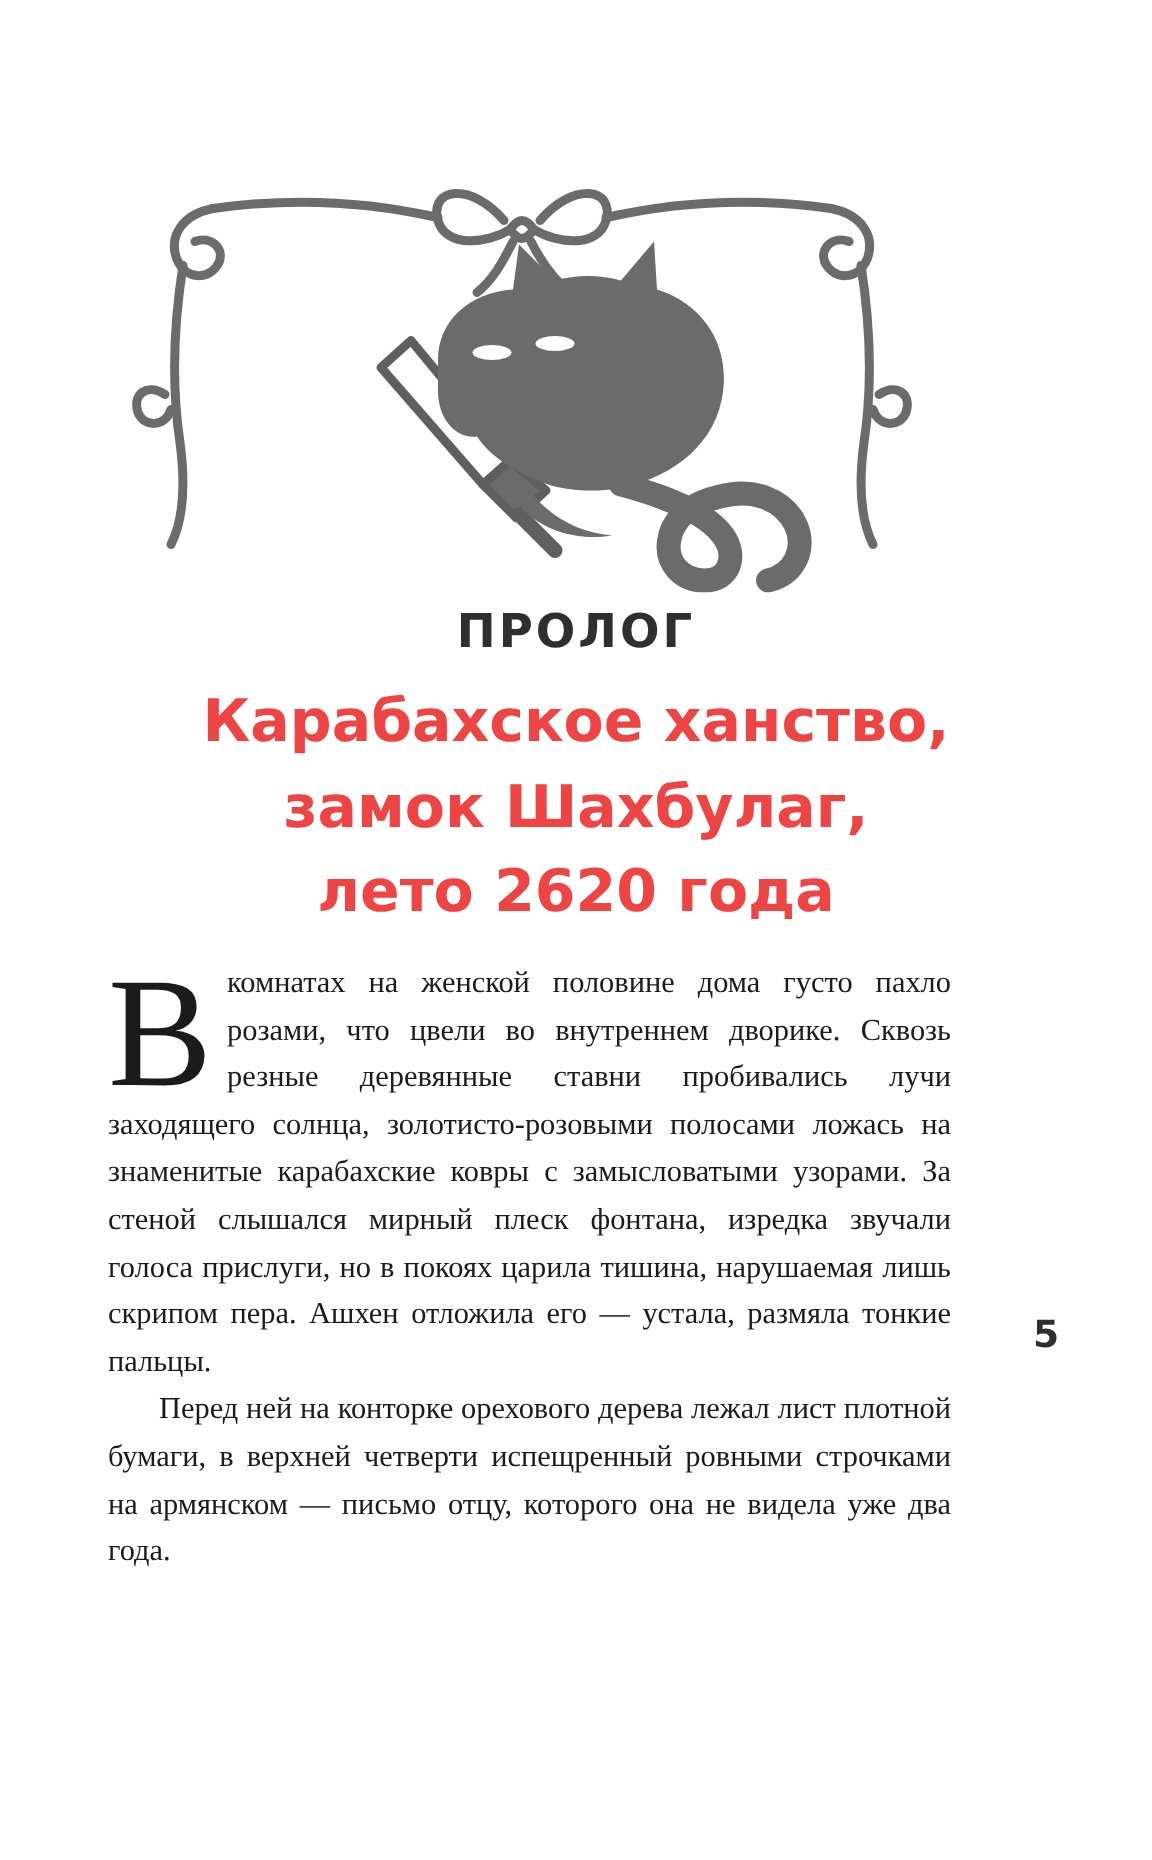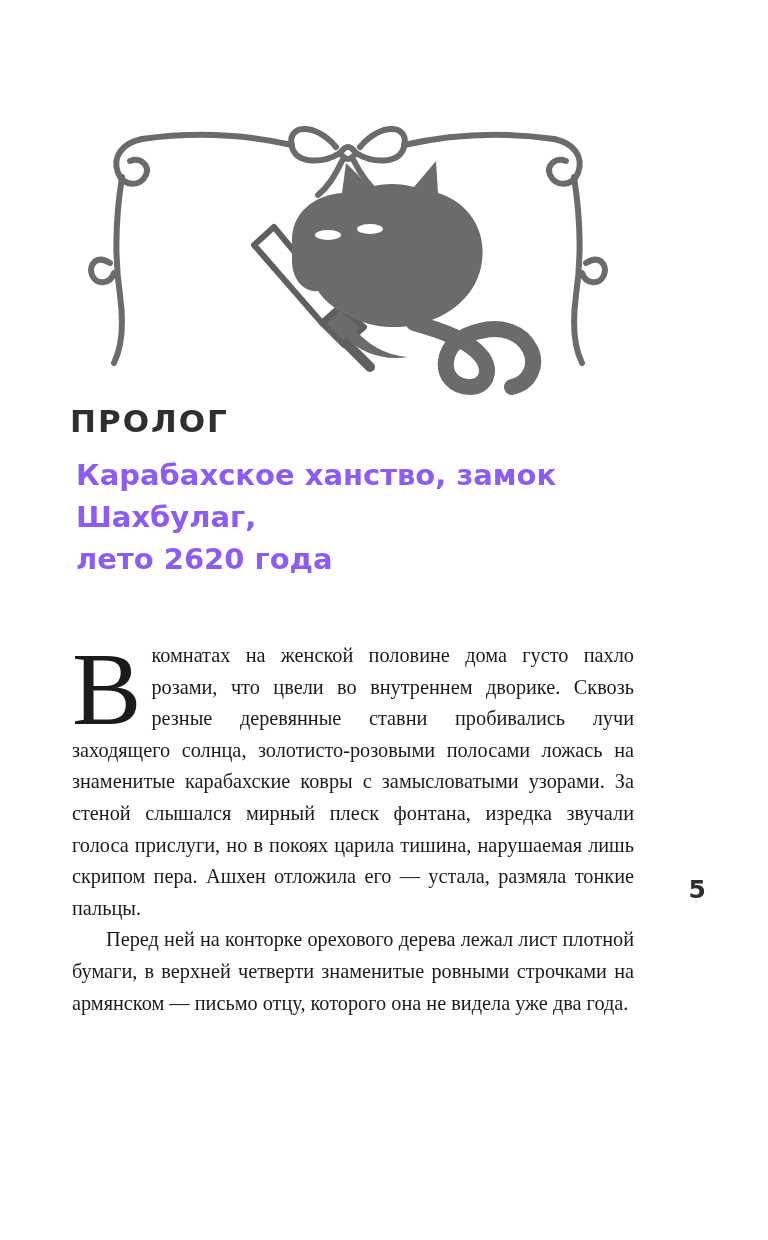--- a/index.html
+++ b/index.html
@@ -36,35 +36,36 @@
     width: 100%;
     height: 100%;
   }
 
   
   .heading-block {
     position: absolute;
     left: 70px;
     top: 404px;
     width: 628px;
+    text-align: center;
   }
   .prolog {
     font-family: "DejaVu Sans", sans-serif;
     font-weight: 700;
     font-size: 31px;
     letter-spacing: 2px;
     color: #2f2f2f;
     line-height: 1.1;
     margin: 0 0 16px 0;
   }
   .chapter-title {
     font-family: "DejaVu Sans", sans-serif;
     font-weight: 700;
-    font-size: 29px;
-    color: #8b5cf6;
+    font-size: 39px;
+    color: #ef4444;
     line-height: 1.45;
     margin: 0;
     padding: 0 6px;
   }
   .chapter-title .line2 {
     display: block;
   }
 
   
   .body-text {
@@ -157,18 +158,18 @@
     <div class="chapter-title">
       <span class="line1">Карабахское ханство, замок Шахбулаг,</span>
       <span class="line2">лето 2620 года</span>
     </div>
   </div>
 
   <div class="body-text">
     <p>
       <span class="dropcap">В</span><span> комнатах на женской половине дома густо пахло розами, что цвели во внутреннем дворике. Сквозь резные деревянные ставни пробивались лучи заходящего солнца, золотисто-розовыми полосами ложась на знаменитые карабахские ковры с замысловатыми узорами. За стеной слышался мирный плеск фонтана, изредка звучали голоса прислуги, но в покоях царила тишина, нарушаемая лишь скрипом пера. Ашхен отложила его — устала, размяла тонкие пальцы.</span>
     </p>
-    <p class="indent">Перед ней на конторке орехового дерева лежал лист плотной бумаги, в верхней четверти знаменитые ровными строчками на армянском — письмо отцу, которого она не видела уже два года.</p>
+    <p class="indent">Перед ней на конторке орехового дерева лежал лист плотной бумаги, в верхней четверти испещренный ровными строчками на армянском — письмо отцу, которого она не видела уже два года.</p>
   </div>
 
   <div class="page-number">5</div>
 
 </div>
 
 </body></html>

